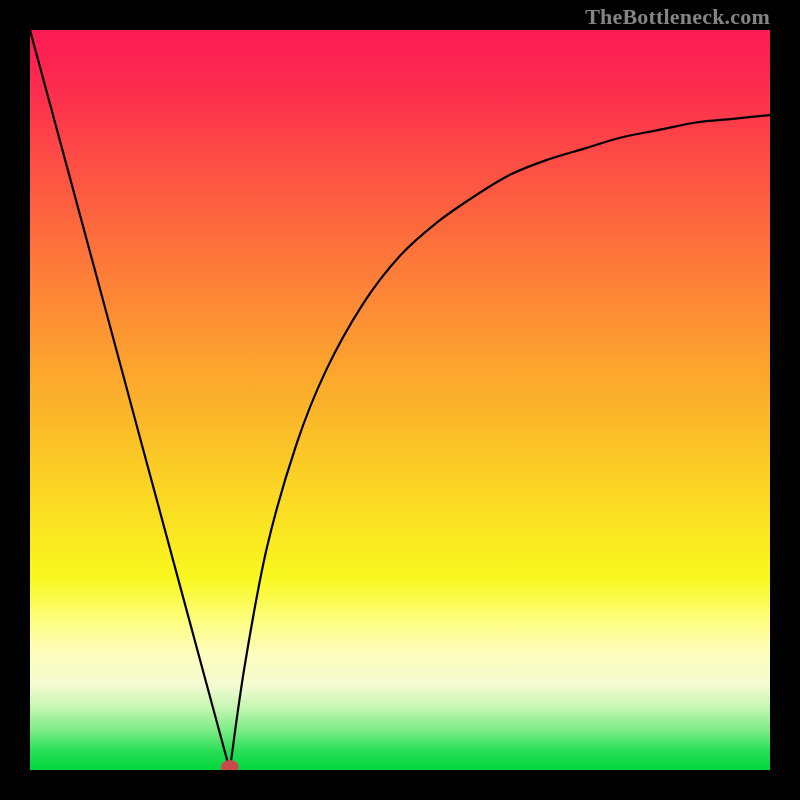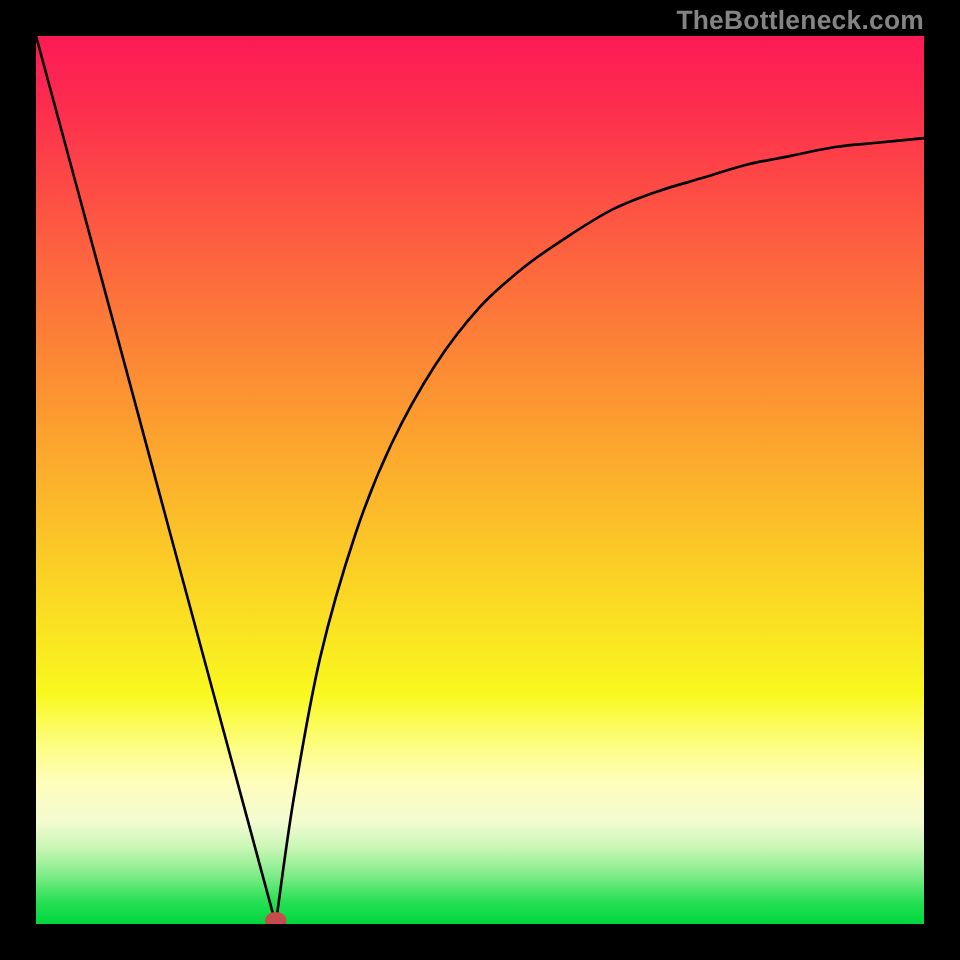--- a/index.html
+++ b/index.html
@@ -22,21 +22,21 @@
     position: absolute;
     left: 0;
     top: 0;
     width: 740px;
     height: 740px;
   }
   .watermark {
     position: absolute;
     top: 4px;
     right: 30px;
-    font-family: Liberation Sans, sans-serif;
+    font-family: Liberation Serif, serif;
     font-size: 22px;
     font-weight: 600;
     color: #848484;
     letter-spacing: 0.2px;
   }
 </style>
 </head>
 <body>
 
 <div class="frame">

